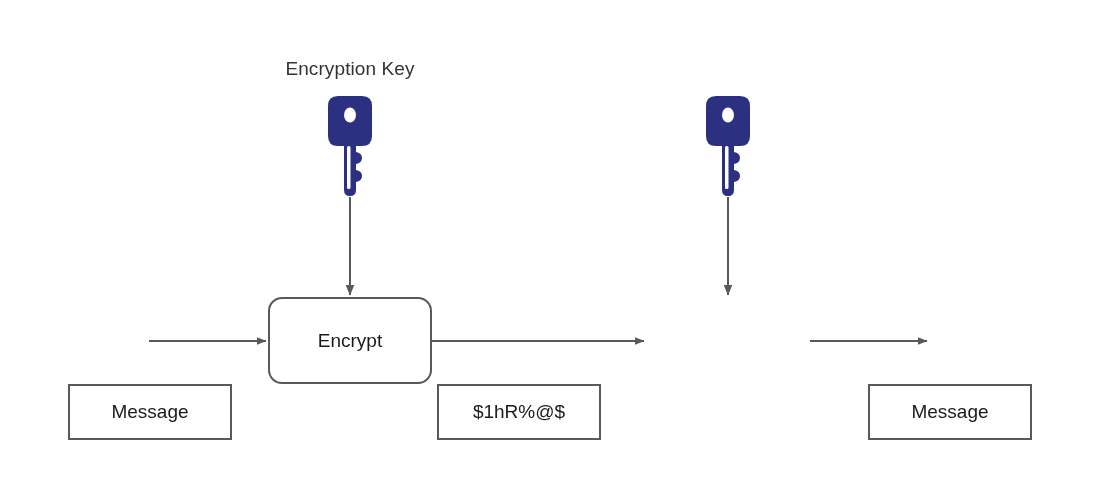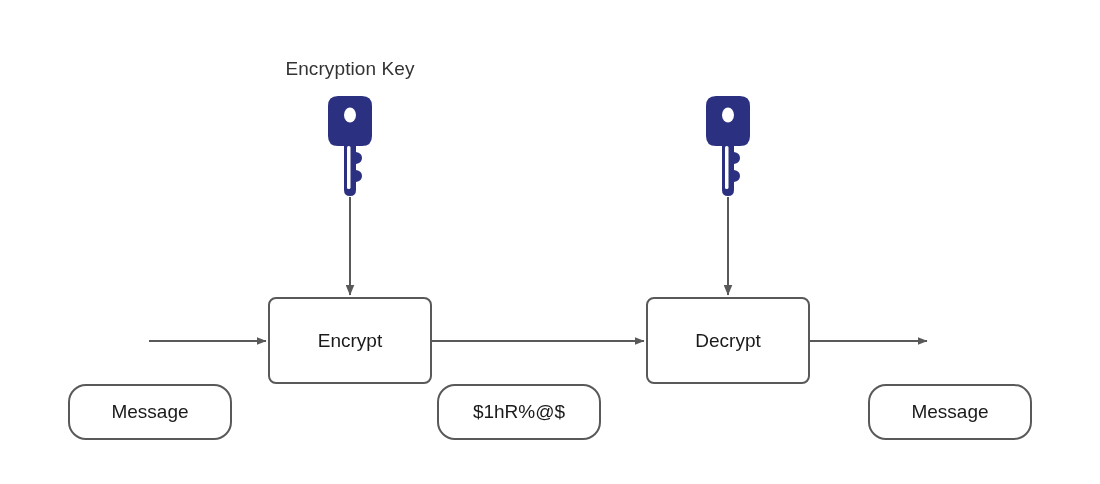--- a/index.html
+++ b/index.html
@@ -29,33 +29,33 @@
     letter-spacing: 0.1px;
   }
   .key-icon {
     position: absolute;
     transform: translateX(-50%);
   }
   .proc-box {
     position: absolute;
     box-sizing: border-box;
     border: 2px solid #595959;
-    border-radius: 8px;
+    border-radius: 14px;
     background: #ffffff;
     display: flex;
     align-items: center;
     justify-content: center;
     font-size: 19px;
     color: #1a1a1a;
   }
   .data-box {
     position: absolute;
     box-sizing: border-box;
     border: 2px solid #595959;
-    border-radius: 18px;
+    border-radius: 0;
     background: #ffffff;
     display: flex;
     align-items: center;
     justify-content: center;
     font-size: 19px;
     color: #1a1a1a;
     white-space: nowrap;
   }
   .edge-svg {
     position: absolute;
@@ -118,23 +118,20 @@
         Q0,50 0,40 L0,10 Q0,0 10,0 Z"></path>
       <ellipse cx="22" cy="19" rx="6" ry="7.5" fill="#ffffff"></ellipse>
       <rect x="19" y="50" width="3.5" height="43" rx="1.6" fill="#ffffff"></rect>
     </svg>
   </div>
 
   <div class="proc-box" style="left:268px; top:297px; width:164px; height:87px;">
     <span>Encrypt</span>
   </div>
 
-  <div class="proc-box" style="left:646px; top:297px; width:164px; height:87px;">
-    <span>Decrypt</span>
-  </div>
 
   <div class="data-box" style="left:68px; top:384px; width:164px; height:56px;">
     <span>Message</span>
   </div>
 
   <div class="data-box" style="left:437px; top:384px; width:164px; height:56px;">
     <span>$1hR%@$</span>
   </div>
 
   <div class="data-box" style="left:868px; top:384px; width:164px; height:56px;">

